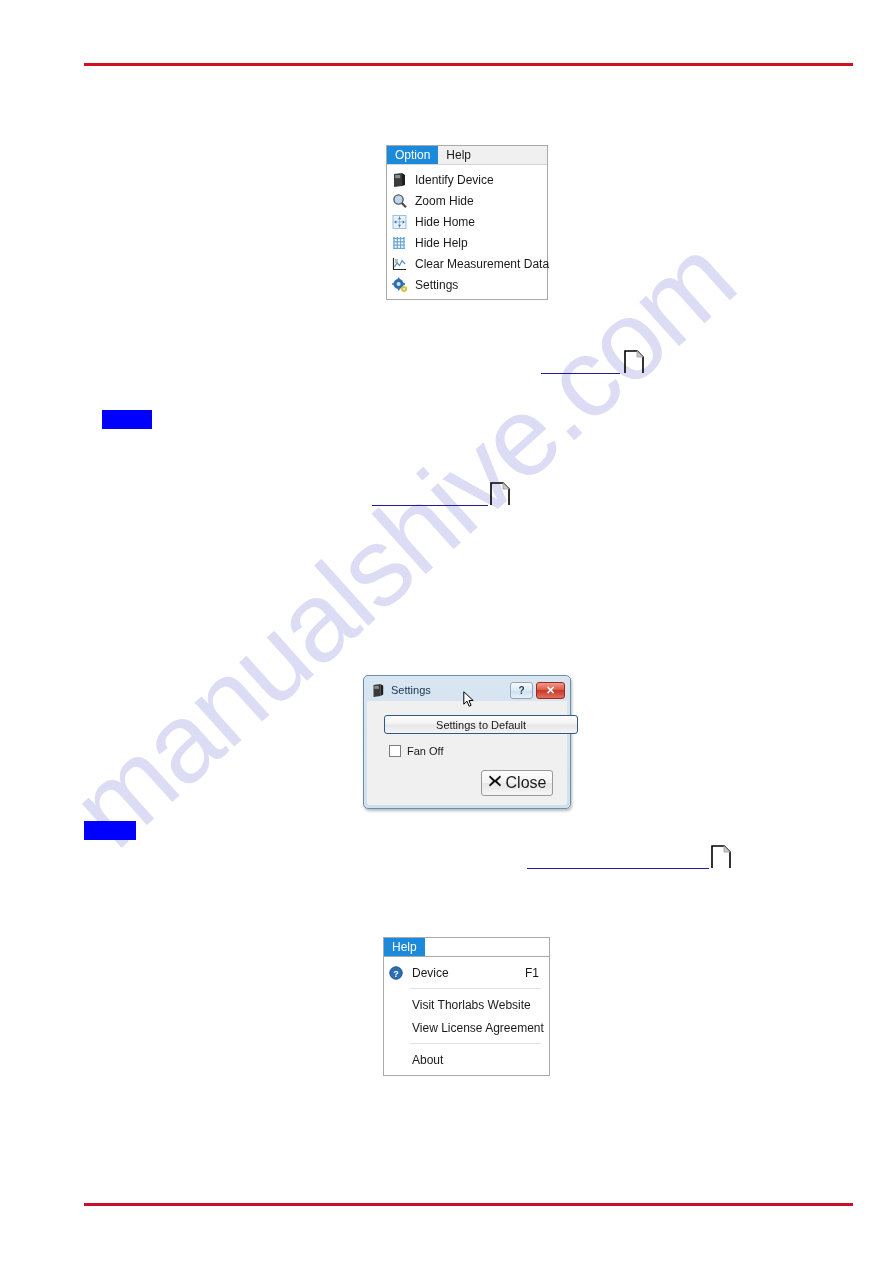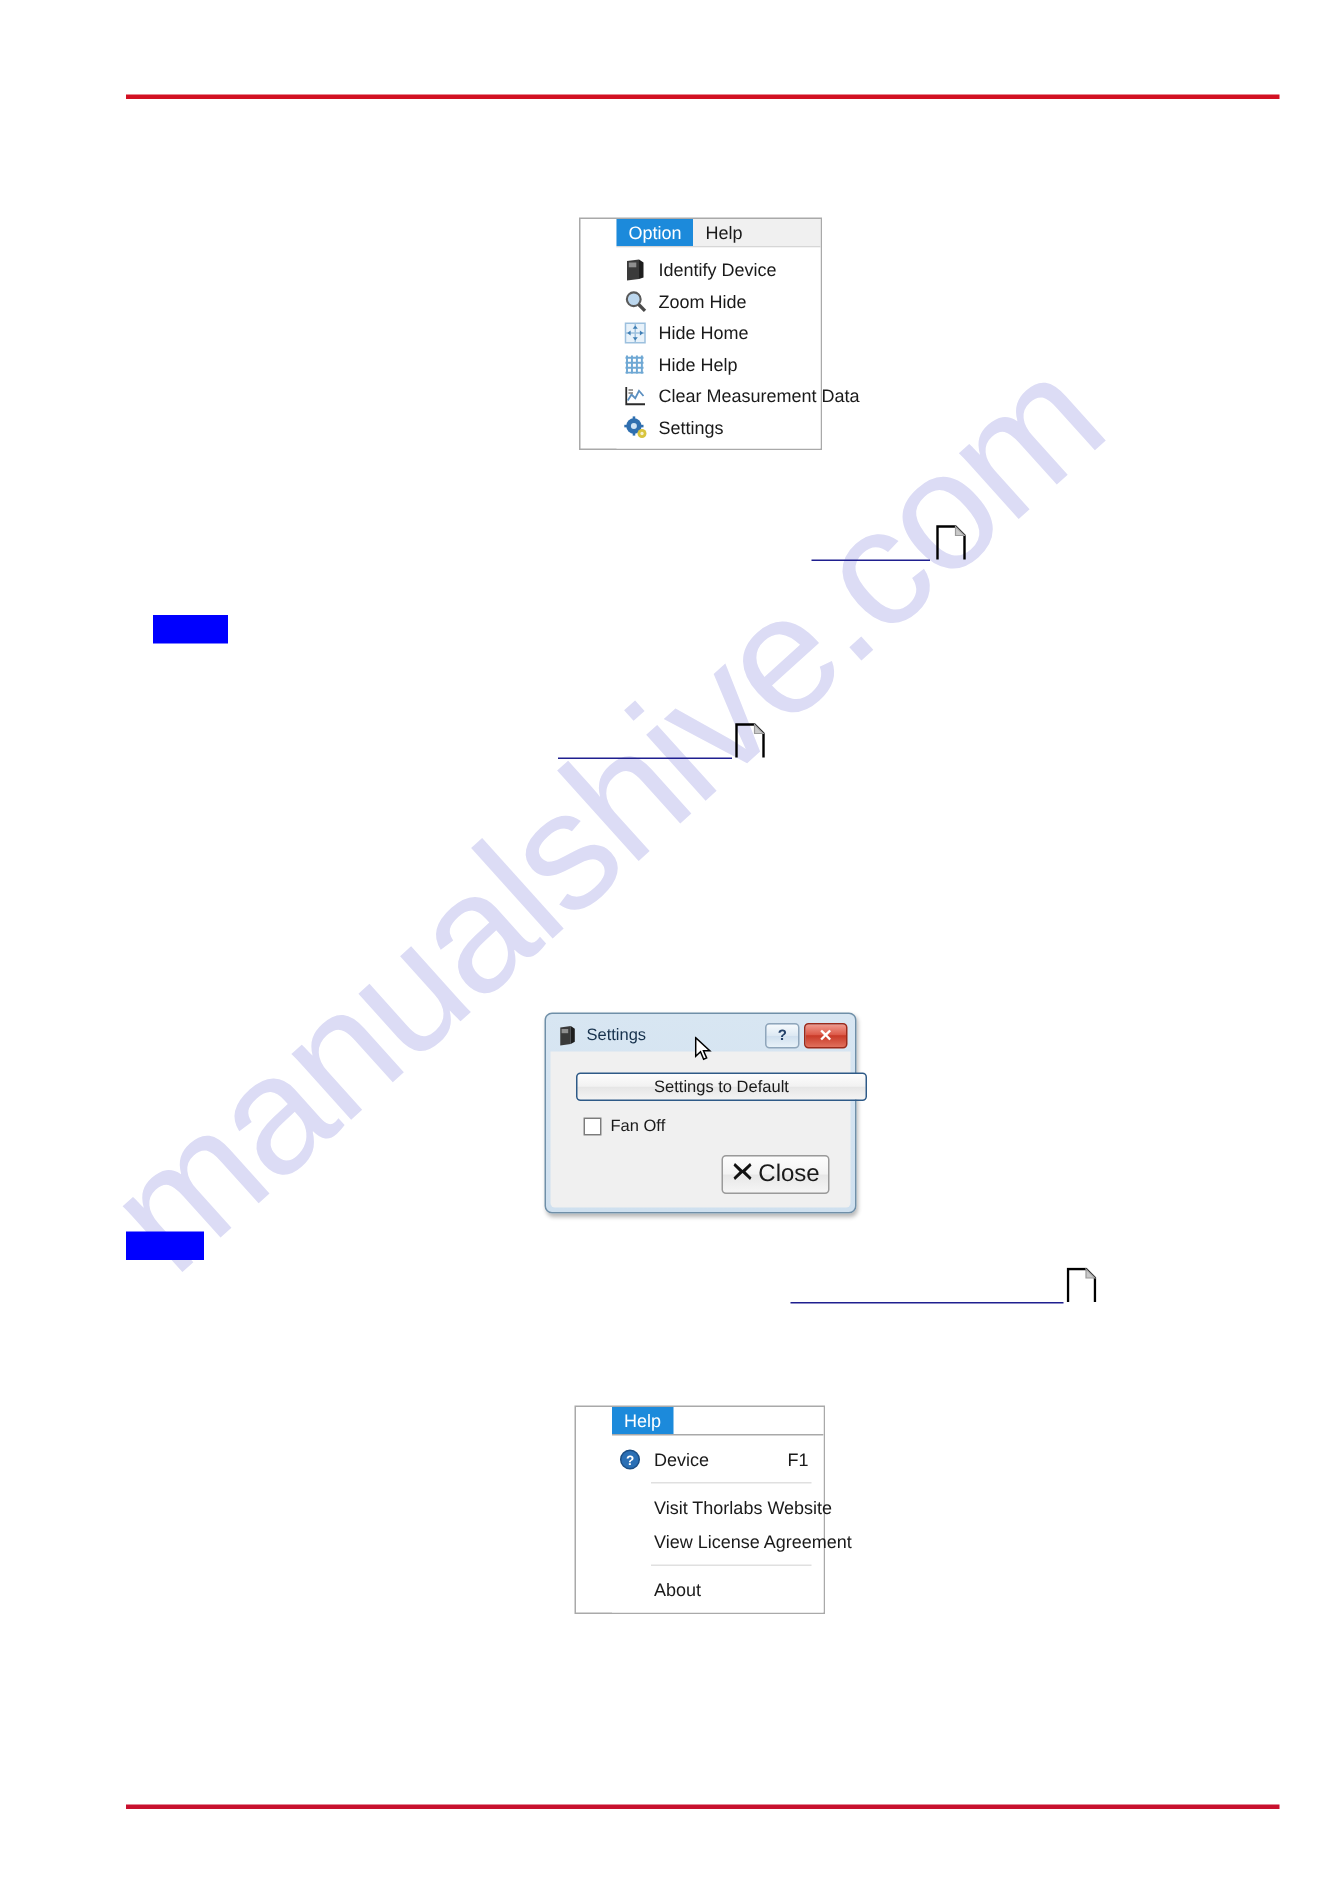--- a/index.html
+++ b/index.html
@@ -98,21 +98,20 @@
   
   .winmenu {
     position: absolute;
     z-index: 5;
     background: #ffffff;
     border: 1px solid #a9a9a9;
     box-sizing: border-box;
     font-family: "Liberation Sans", sans-serif;
     font-size: 12px;
     color: #1a1a1a;
-    padding-left: 24px;
   }
   .menubar {
     height: 19px;
     background: #f0f0f0;
     border-bottom: 1px solid #d6d6d6;
     display: flex;
     align-items: stretch;
     box-sizing: border-box;
   }
   .menubar-item {

